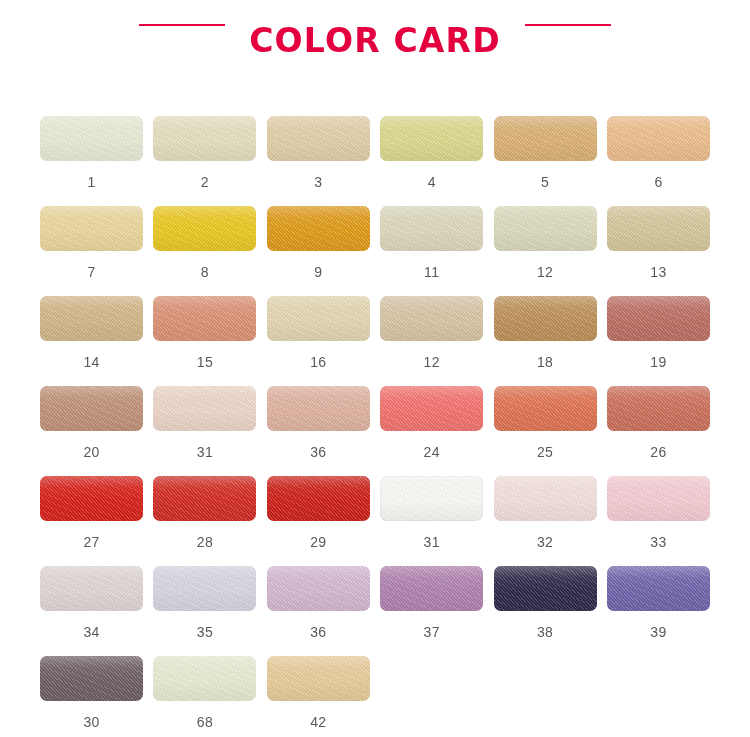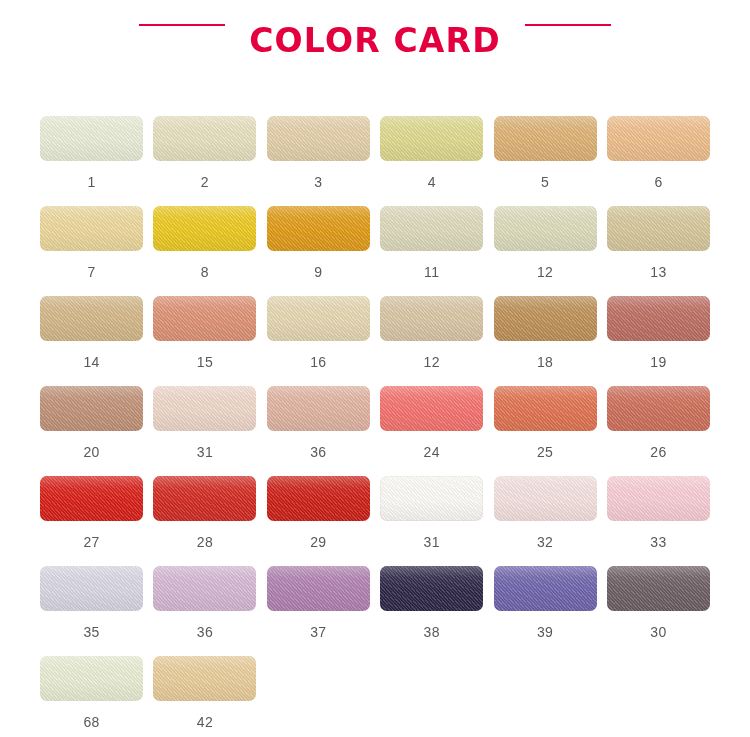--- a/index.html
+++ b/index.html
@@ -242,20 +242,24 @@
       </div>
       <div class="cell">
         <div class="swatch" style="background-color: rgb(243, 224, 222);"></div>
         <div class="label">32</div>
       </div>
       <div class="cell">
         <div class="swatch" style="background-color: rgb(247, 204, 211);"></div>
         <div class="label">33</div>
       </div>
       <div class="cell">
+        <div class="swatch" style="background-color: rgb(225, 214, 214);"></div>
+        <div class="label">34</div>
+      </div>
+      <div class="cell">
         <div class="swatch" style="background-color: rgb(216, 214, 226);"></div>
         <div class="label">35</div>
       </div>
       <div class="cell">
         <div class="swatch" style="background-color: rgb(212, 184, 211);"></div>
         <div class="label">36</div>
       </div>
       <div class="cell">
         <div class="swatch" style="background-color: rgb(176, 129, 176);"></div>
         <div class="label">37</div>

